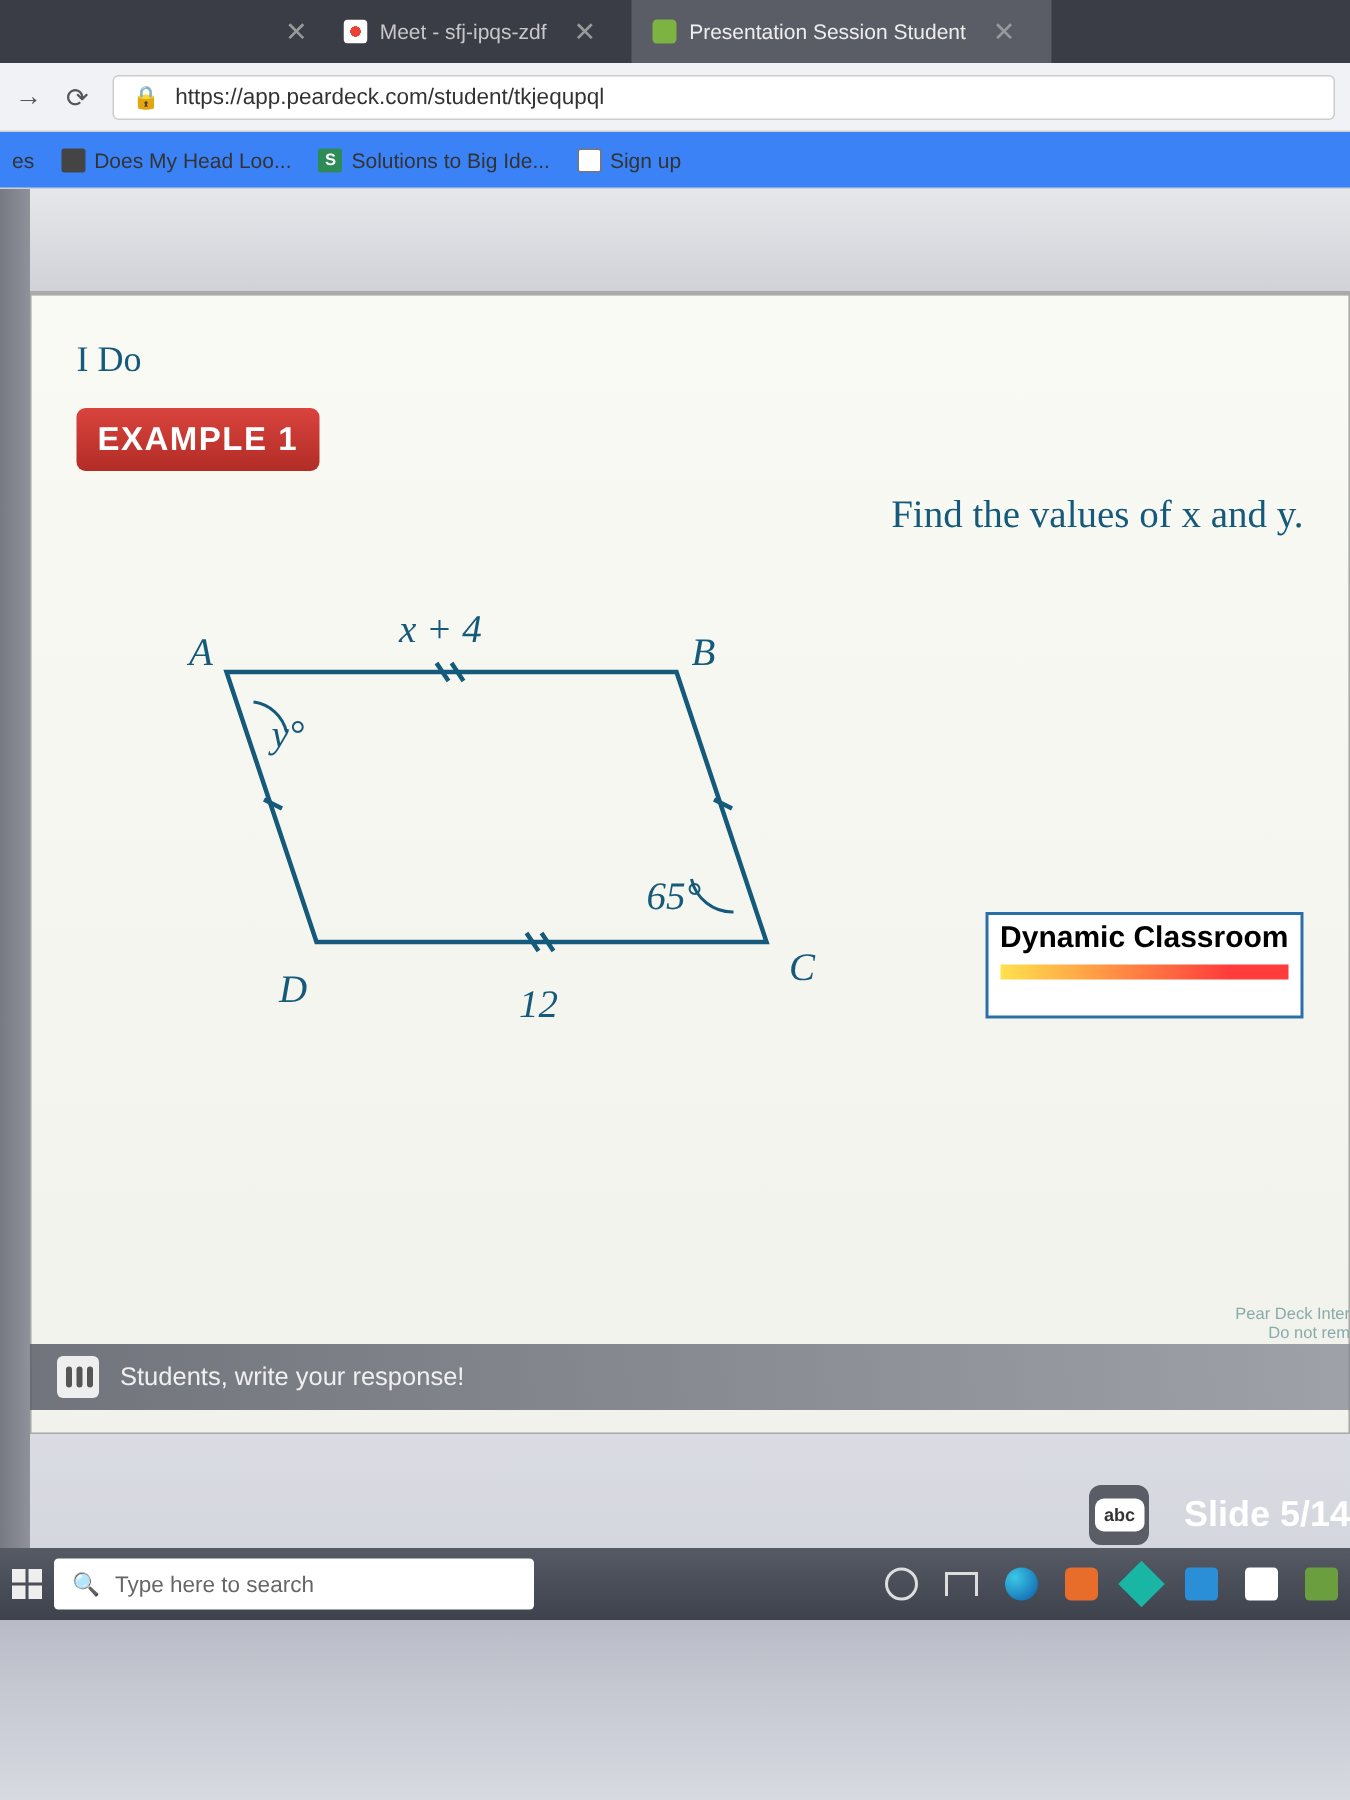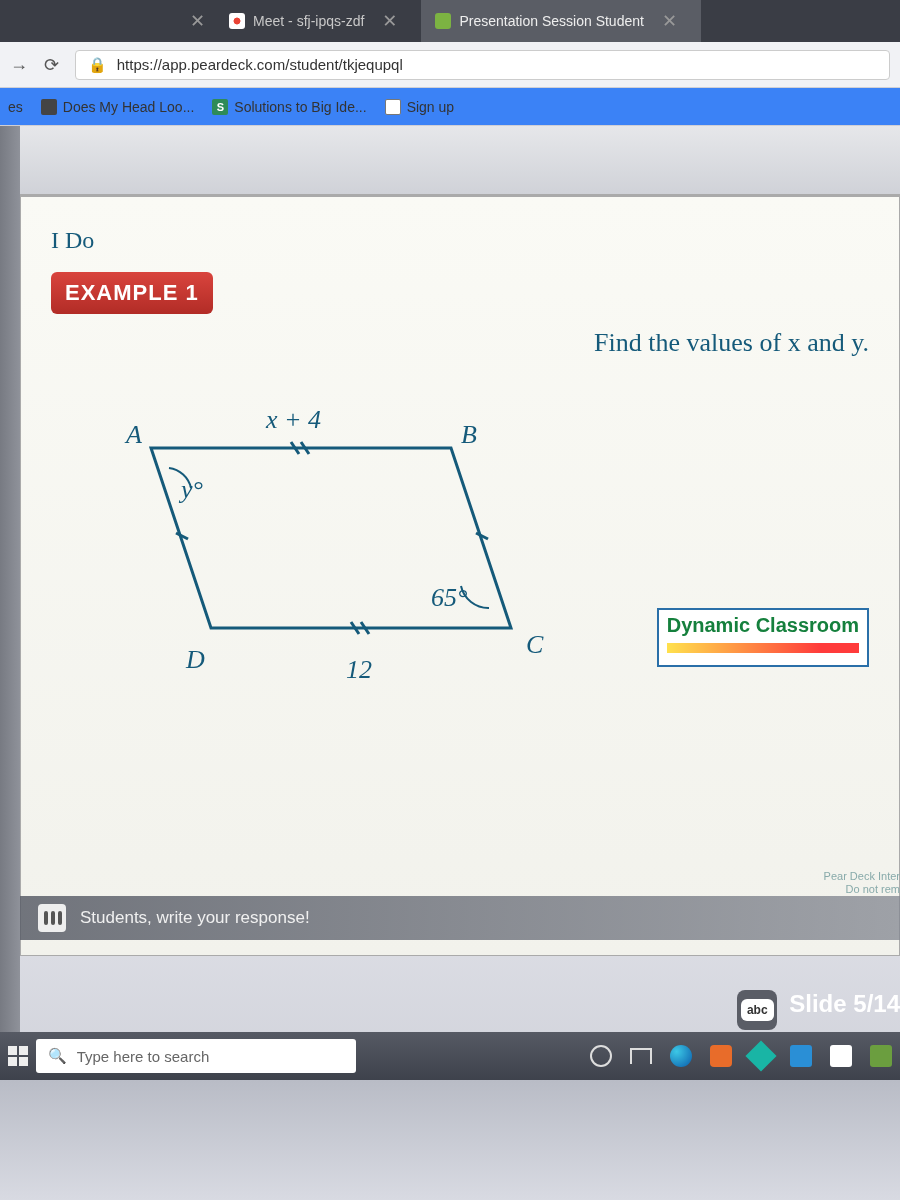--- a/index.html
+++ b/index.html
@@ -116,25 +116,25 @@
     font-family: "Comic Sans MS", cursive;
     font-size: 26px;
     font-style: italic;
     fill: #155a7a;
   }
   .dynamic-box {
     position: absolute;
     right: 0;
     top: 220px;
     border: 2px solid #2a6fa8;
-    padding: 4px 8px 12px 8px;
+    padding: 4px 8px 24px 8px;
     font-family: Arial, sans-serif;
     font-weight: bold;
     font-size: 20px;
-    color: #15803d;
+    color: #000000;
     background: #fff;
   }
   .dynamic-box .grad-bar {
     height: 10px;
     margin-top: 6px;
     background: linear-gradient(90deg,#ffe14d 0%, #ff3b3b 80%);
   }
   .prompt-bar {
     position: absolute;
     left: 20px; right: 0;
@@ -158,22 +158,22 @@
   .pear-note {
     position: absolute; right: 0; bottom: 304px;
     font-size: 11px; color: #8aa; text-align: right; line-height: 1.2;
     font-family: Arial, sans-serif;
   }
   .slide-counter {
     position: absolute;
     right: 0;
     bottom: 170px;
     display: flex;
-    align-items: flex-start;
-    gap: 12px;
+    align-items: center;
+    gap: 23px;
     color: #fff;
     font-size: 24px;
     font-weight: bold;
     font-family: Arial, sans-serif;
     padding-left: 45px;
   }
   .abc-badge {
     background: #fff;
     color: #333;
     font-size: 12px;

